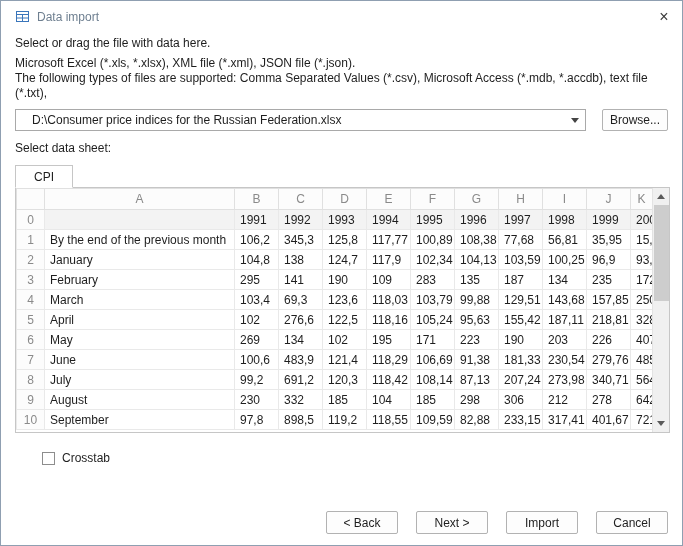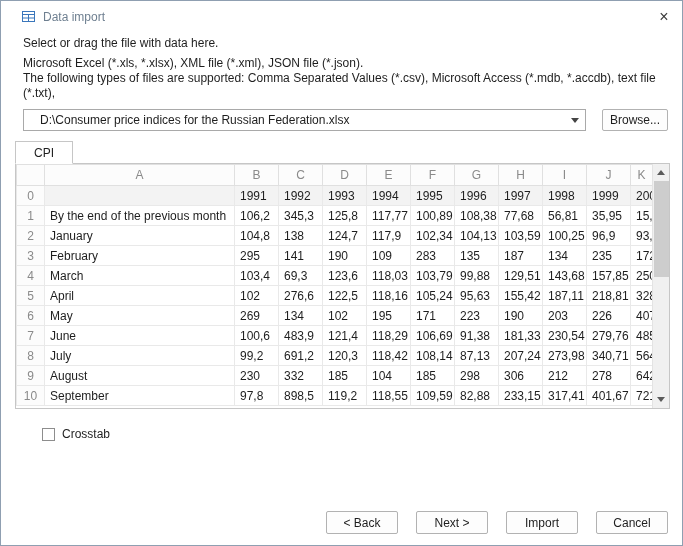--- a/index.html
+++ b/index.html
@@ -6,29 +6,29 @@
   html, body { margin: 0; padding: 0; }
   body {
     width: 683px; height: 546px;
     font-family: "Liberation Sans", "DejaVu Sans", sans-serif;
     font-size: 12px; color: #1e1e1e; background: #ffffff;
   }
   .dialog {
     position: relative; width: 683px; height: 546px;
     background: #ffffff; border: 1px solid #8f9fb1; overflow: hidden;
   }
-  .titlebar { height: 31px; display: flex; align-items: center; padding-left: 20px; }
+  .titlebar { height: 31px; display: flex; align-items: center; padding-left: 14px; }
   .title-icon { width: 15px; height: 15px; margin-right: 7px; }
   .title-text { color: #6e7f90; font-size: 12px; }
   .close-btn {
     margin-left: auto; width: 36px; height: 31px; display: flex;
     align-items: center; justify-content: center; color: #3c3c3c;
     font-size: 16px; cursor: default;
   }
-  .content { padding: 2px 14px 0 22px; }
+  .content { padding: 2px 14px 0 14px; }
   .line1 { margin: 2px 0 6px 0; }
   .supported { line-height: 15px; }
   .file-row { display: flex; margin-top: 8px; align-items: center; }
   .combo {
     flex: 1; height: 22px; border: 1px solid #a9a9a9; background: #fff;
     display: flex; align-items: center; padding-left: 5px;
   }
   .combo-text { flex: 1; overflow: hidden; white-space: nowrap; margin-left: 11px; }
   .combo-arrow { width: 20px; height: 100%; display: flex; align-items: center; justify-content: center; }
   .combo-arrow i { width: 0; height: 0; border-left: 4px solid transparent; border-right: 4px solid transparent; border-top: 5px solid #444; }
@@ -101,20 +101,21 @@
     <div class="file-row">
       <div class="combo">
         <span class="combo-text">D:\Consumer price indices for the Russian Federation.xlsx</span>
         <span class="combo-arrow">
             <i></i>
           </span>
       </div>
       <div class="btn browse-btn">Browse...</div>
     </div>
 
+    <div class="sheet-label">Select data sheet:</div>
   </div>
 
   <div class="tabs">
     <div class="tab">CPI</div>
   </div>
 
   <div class="grid-wrap">
     <div class="grid-scroll">
       <table class="grid">
         <colgroup>

